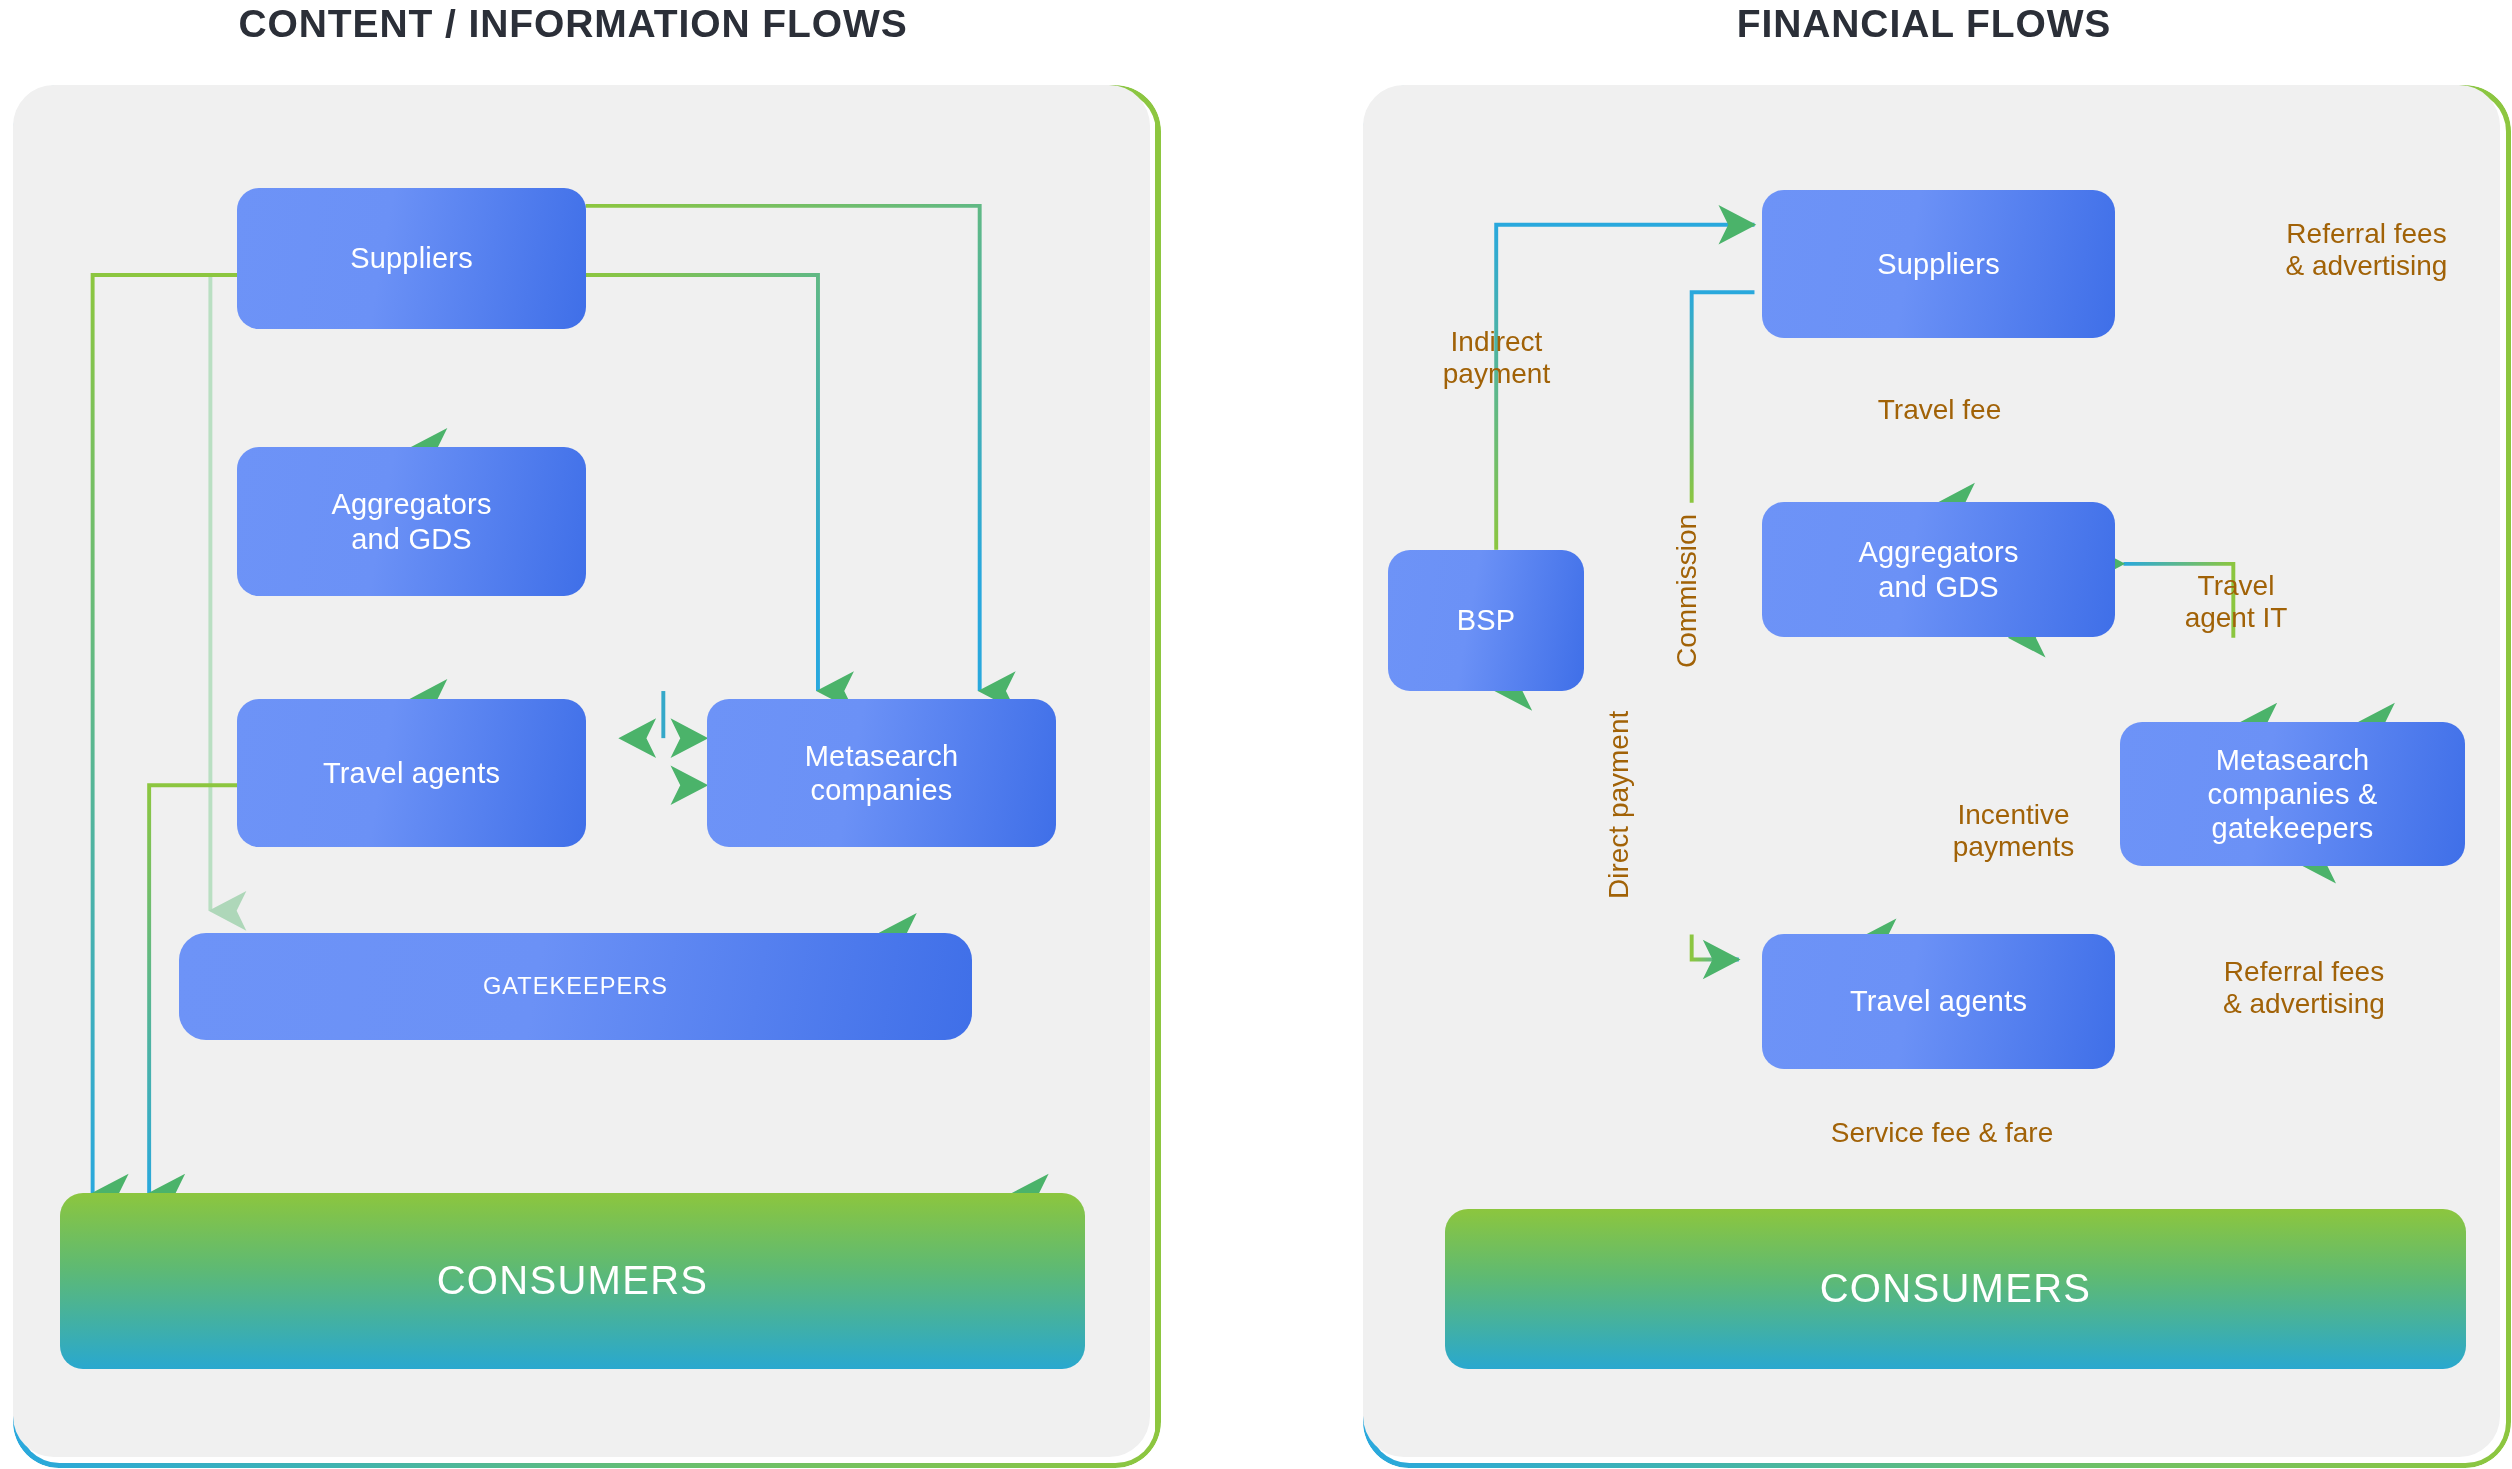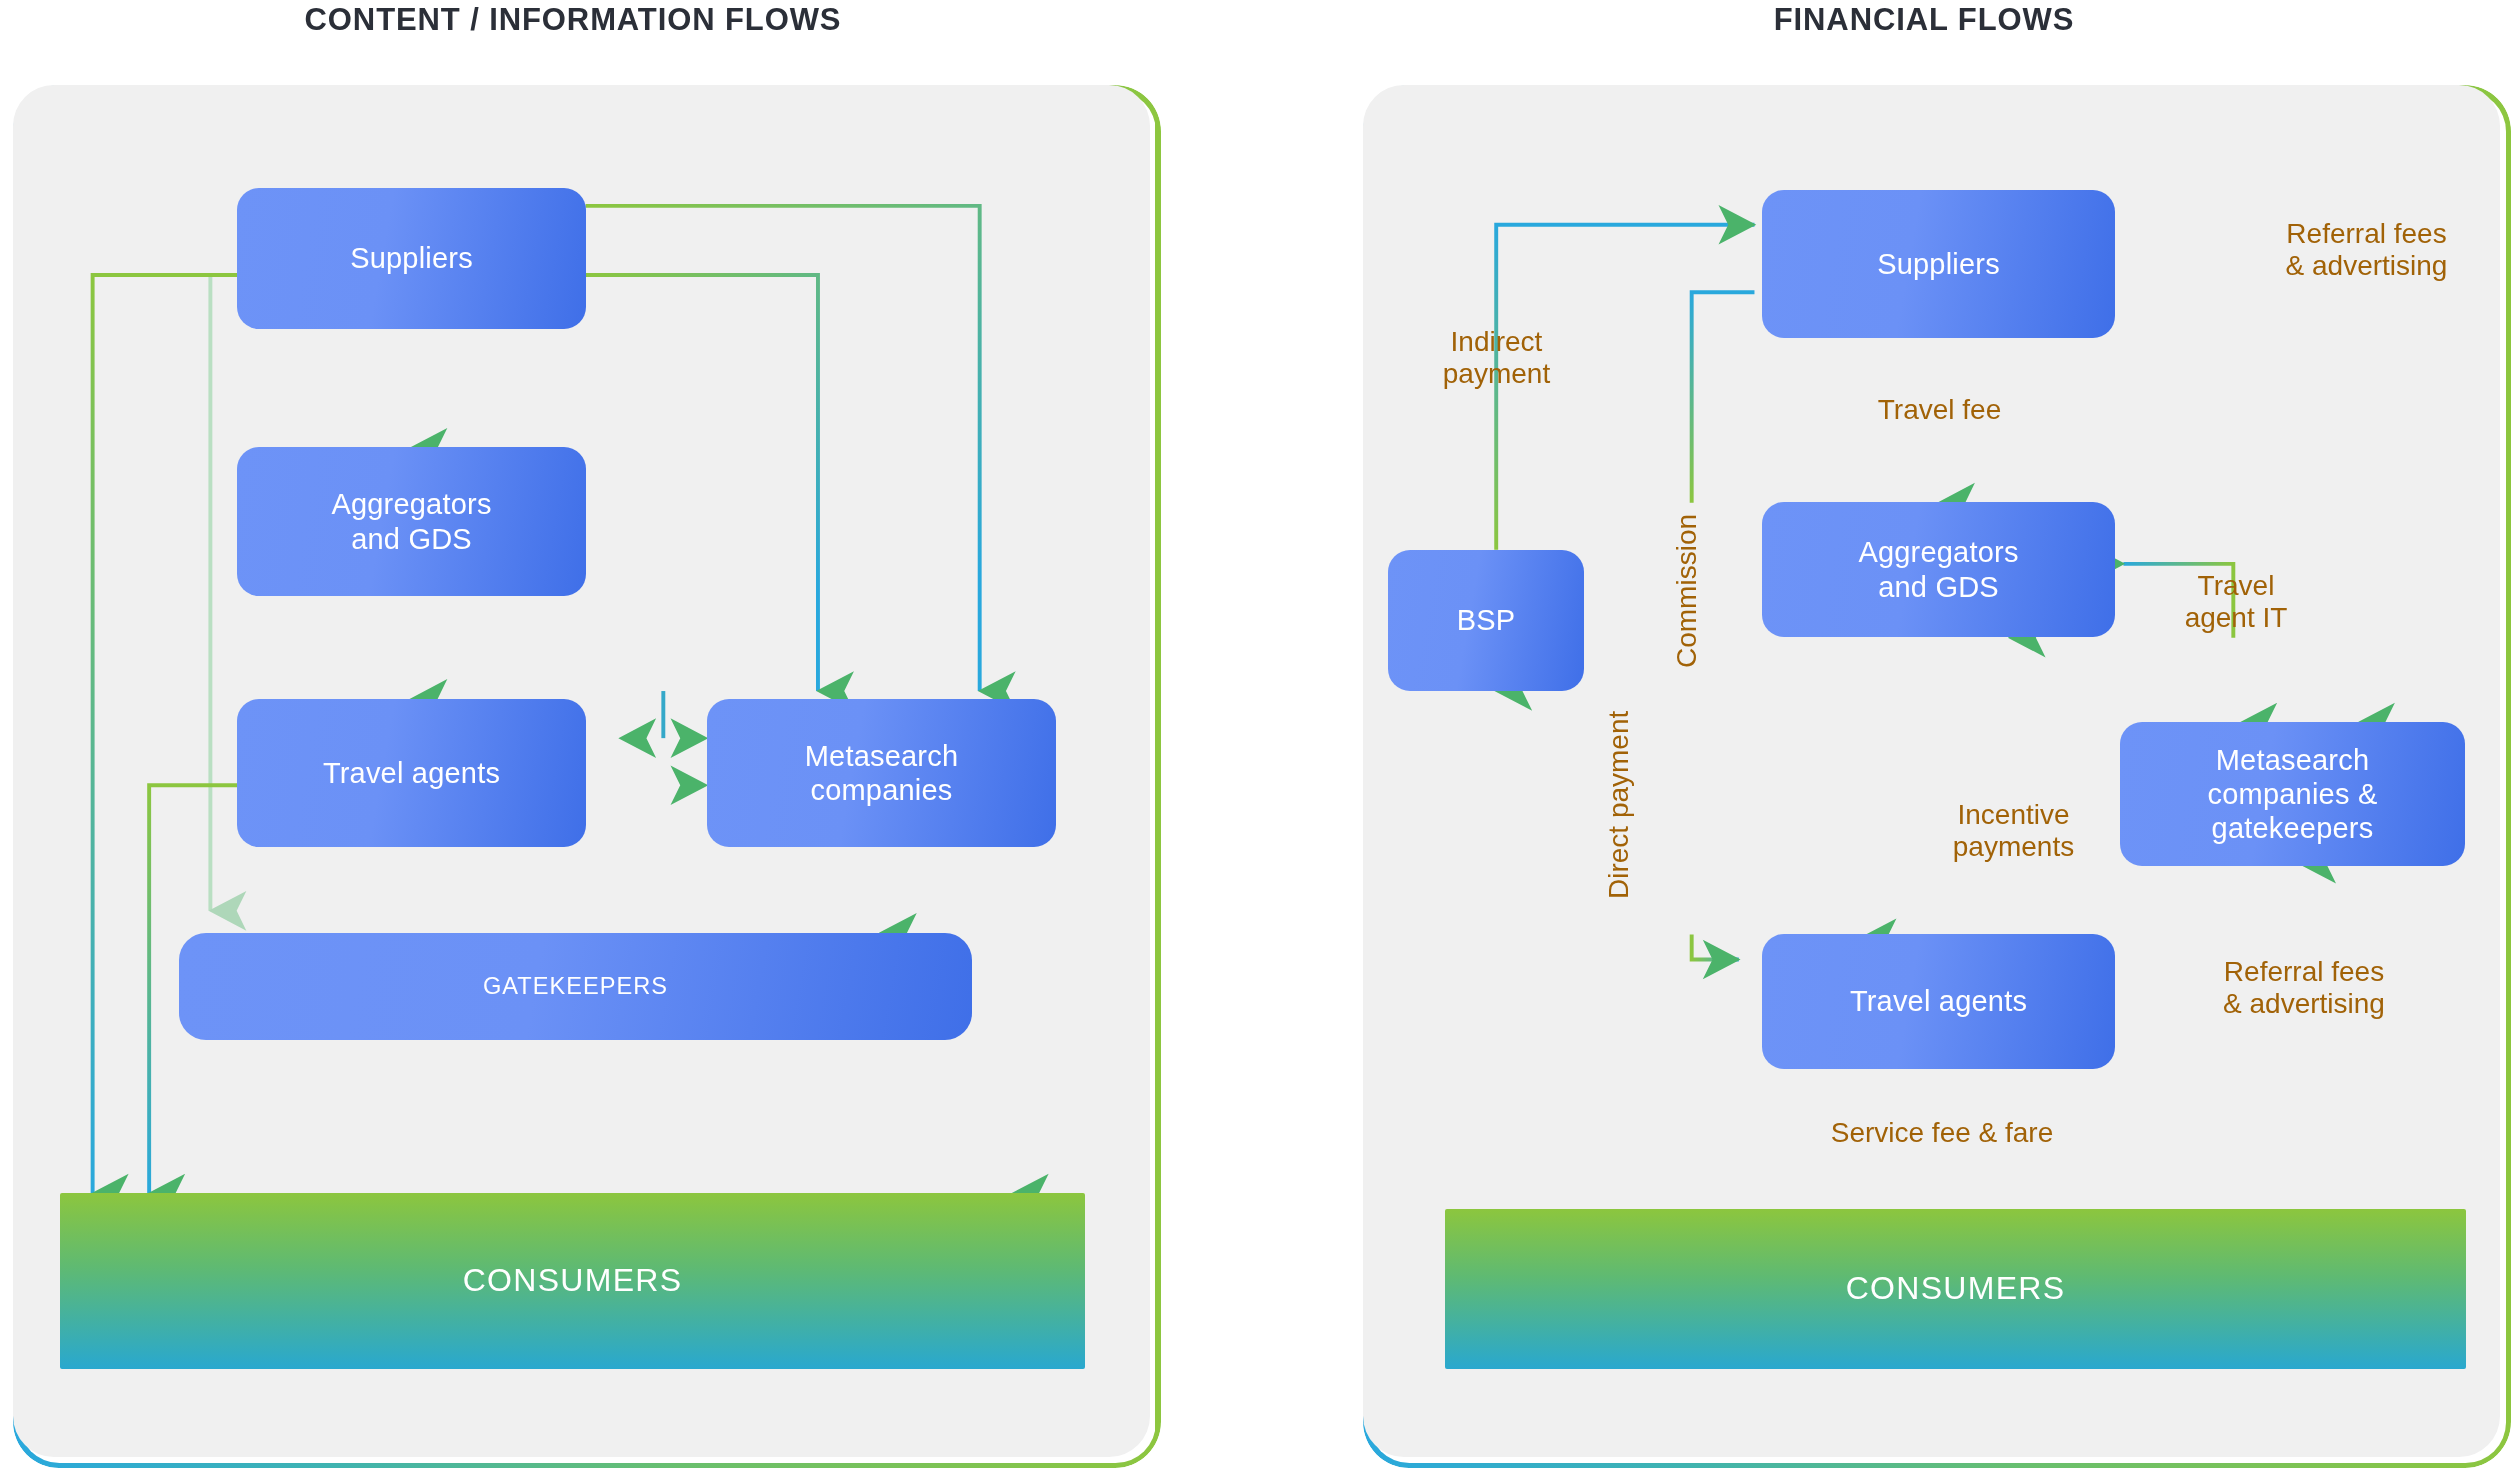--- a/index.html
+++ b/index.html
@@ -1,21 +1,21 @@
 <!DOCTYPE html>
 <html style="font-size:12.6px"><head>
 <meta charset="utf-8">
 <style>
   html,body{margin:0;padding:0;background:#ffffff;}
   body{width:2512px;height:1470px;font-family:"Liberation Sans",sans-serif;overflow:hidden;}
   .stage{position:relative;width:2512px;height:1470px;}
 
   .panel-title{
     position:absolute;top:1.6px;text-align:center;
-    font-size:31px;font-weight:bold;letter-spacing:0.9px;
+    font-size:39px;font-weight:bold;letter-spacing:0.9px;
     color:#2b2f38;font-family:"Liberation Sans",sans-serif;
   }
   #title-left{left:0;width:1146px;}
   #title-right{left:1335px;width:1178px;}
   
   .panel-border{
     position:absolute;border-radius:46px;pointer-events:none;
     background:
       linear-gradient(90deg,#29a8dd 0%,#3fb3b0 28%,#69bf6e 58%,#8dc63f 100%);
     -webkit-mask:
@@ -31,21 +31,21 @@
 
   .node{
     position:absolute;border-radius:22px;display:flex;align-items:center;
     justify-content:center;text-align:center;color:#ffffff;
     background:linear-gradient(100deg,#6d93f7 0%,#6b91f6 42%,#3f6fe8 100%);
     font-size:29px;line-height:1.18;letter-spacing:0.2px;box-sizing:border-box;
     padding:4.7px 7.9px;
   }
   .node.consumers{
     background:linear-gradient(180deg,#8cc63e 0%,#5fba72 42%,#29a8cf 100%);
-    font-size:32px;letter-spacing:1.3px;border-radius:2px;
+    font-size:40px;letter-spacing:1.3px;border-radius:23px;
   }
   .node.gatekeepers{
     background:linear-gradient(100deg,#6d93f7 0%,#6b91f6 45%,#3f6fe8 100%);
     font-size:23.6px;letter-spacing:1px;border-radius:27px;
   }
 
   .edge-label{
     position:absolute;color:#a16207;font-size:28px;line-height:1.16;
     text-align:center;white-space:pre-line;
   }

